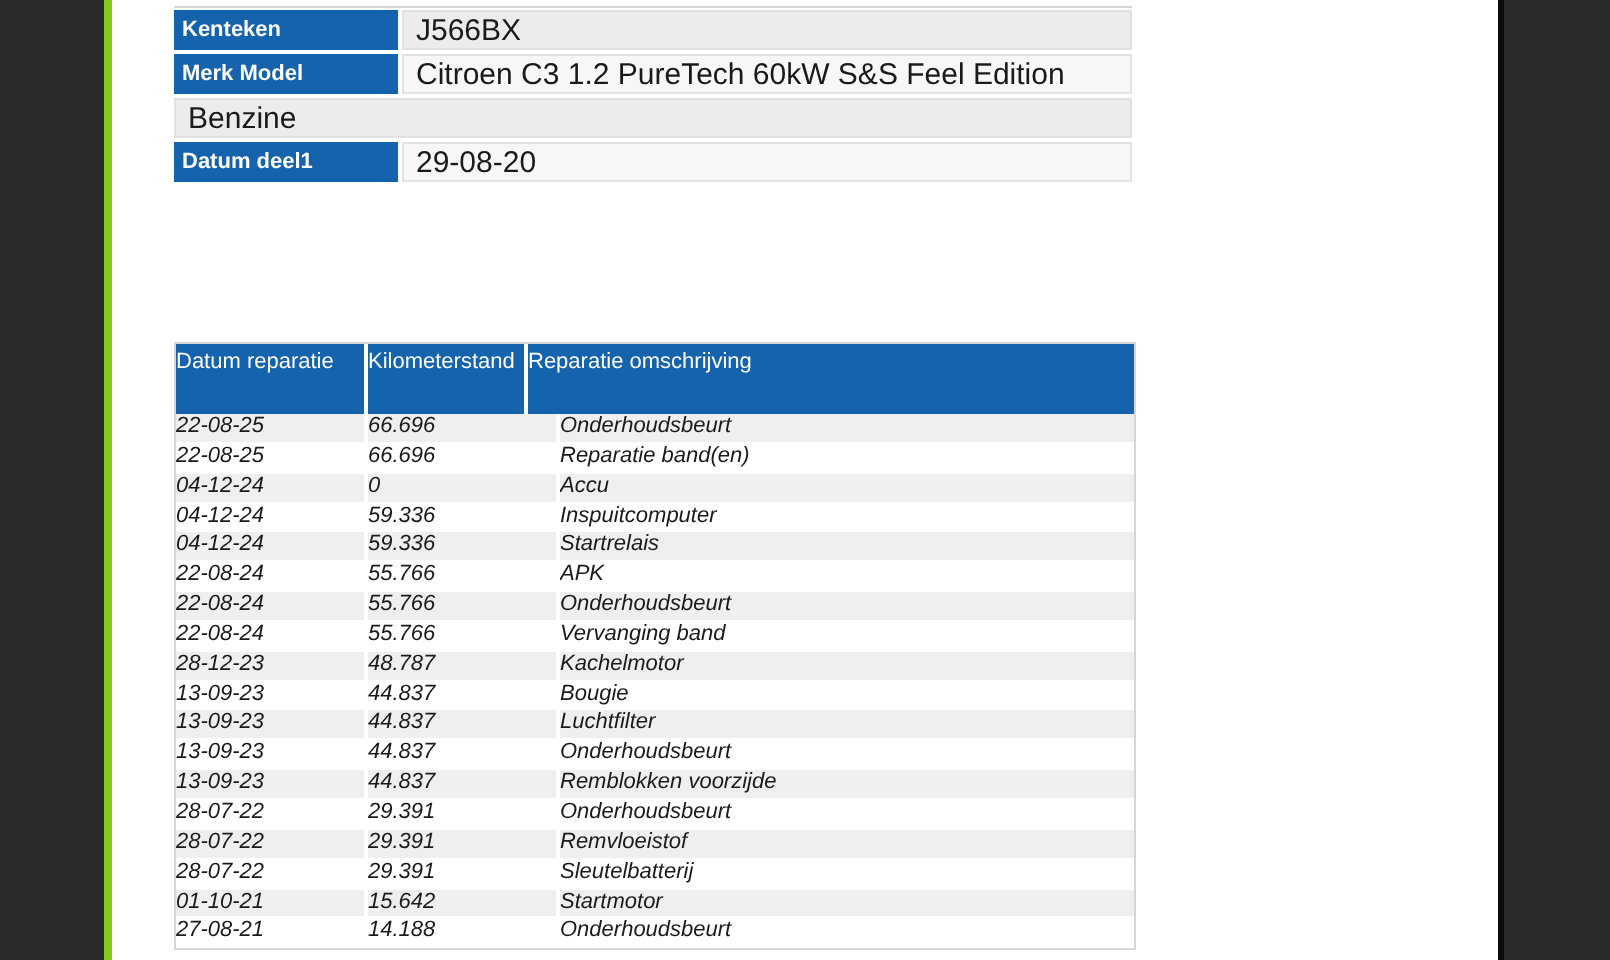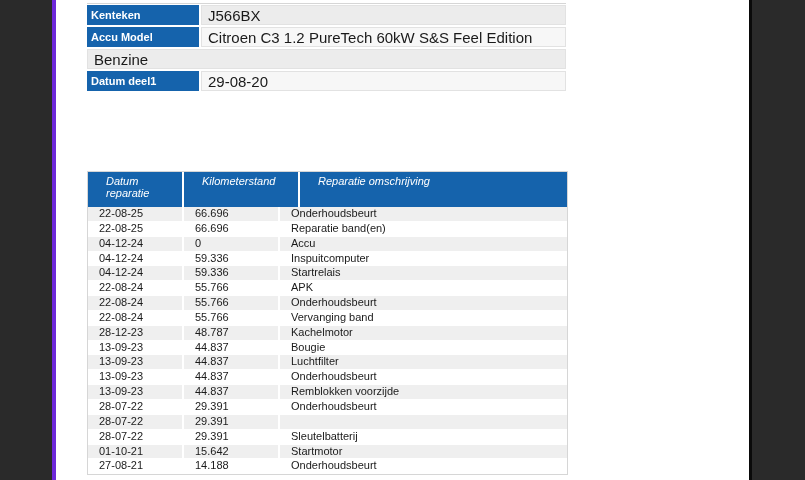--- a/index.html
+++ b/index.html
@@ -17,21 +17,21 @@
     background: #2a2a2a;
   }
   .page {
     position: absolute;
     left: 52px;
     top: 0;
     width: 700px;
     height: 480px;
     box-sizing: border-box;
     background: #ffffff;
-    border-left: 4px solid #6d28d9;
+    border-left: 4px solid #84cc16;
     border-right: 3px solid #0a0a0a;
   }
 
   
   .info-table {
     position: absolute;
     left: 31px;
     top: 3px;
     width: 479px;
     border-top: 1px solid #d6d6d6;
@@ -76,61 +76,61 @@
     box-sizing: content-box;
   }
   .r-header {
     display: flex;
     height: 35px;
   }
   .r-hcell {
     background: #1563ac;
     color: #ffffff;
     font-size: 11px;
-    padding: 3px 0 0 18px;
-    box-sizing: border-box;
-    font-style: italic;
+    padding: 3px 0 0 0;
+    box-sizing: border-box;
   }
   .r-hcell.c0 { width: 96px; border-right: 2px solid #ffffff; flex: none; }
-  .r-hcell.c1 { width: 116px; border-right: 2px solid #ffffff; flex: none; }
+  .r-hcell.c1 { width: 80px; border-right: 2px solid #ffffff; flex: none; }
   .r-hcell.c2 { flex: 1; }
   .r-row {
     display: flex;
     height: 14.85px;
     box-sizing: border-box;
     border-bottom: 1px solid #ffffff;
   }
   .r-row.odd  { background: #efefef; }
   .r-row.even { background: #ffffff; }
   .r-cell {
     font-size: 11px;
     line-height: 13.5px;
     color: #1a1a1a;
-    padding-left: 11px;
+    padding-left: 0;
     box-sizing: border-box;
     white-space: nowrap;
     overflow: hidden;
+    font-style: italic;
   }
   .r-cell.c0 { width: 96px; border-right: 2px solid #ffffff; flex: none; }
   .r-cell.c1 { width: 96px; border-right: 2px solid #ffffff; flex: none; }
   .r-cell.c2 { flex: 1; }
 </style>
 </head>
 <body>
 
 <div class="stage">
   <div class="page">
 
     <div class="info-table">
       <div class="info-row">
         <div class="info-label">Kenteken</div>
         <div class="info-value">J566BX</div>
       </div>
       <div class="info-row">
-        <div class="info-label">Accu Model</div>
+        <div class="info-label">Merk Model</div>
         <div class="info-value">Citroen C3 1.2 PureTech 60kW S&amp;S Feel Edition</div>
       </div>
       <div class="info-row">
         <div class="info-value">Benzine</div>
       </div>
       <div class="info-row">
         <div class="info-label">Datum deel1</div>
         <div class="info-value">29-08-20</div>
       </div>
     </div>
@@ -208,20 +208,21 @@
             <div class="r-cell c2">Remblokken voorzijde</div>
           </div>
           <div class="r-row even">
             <div class="r-cell c0">28-07-22</div>
             <div class="r-cell c1">29.391</div>
             <div class="r-cell c2">Onderhoudsbeurt</div>
           </div>
           <div class="r-row odd">
             <div class="r-cell c0">28-07-22</div>
             <div class="r-cell c1">29.391</div>
+            <div class="r-cell c2">Remvloeistof</div>
           </div>
           <div class="r-row even">
             <div class="r-cell c0">28-07-22</div>
             <div class="r-cell c1">29.391</div>
             <div class="r-cell c2">Sleutelbatterij</div>
           </div>
           <div class="r-row odd">
             <div class="r-cell c0">01-10-21</div>
             <div class="r-cell c1">15.642</div>
             <div class="r-cell c2">Startmotor</div>

